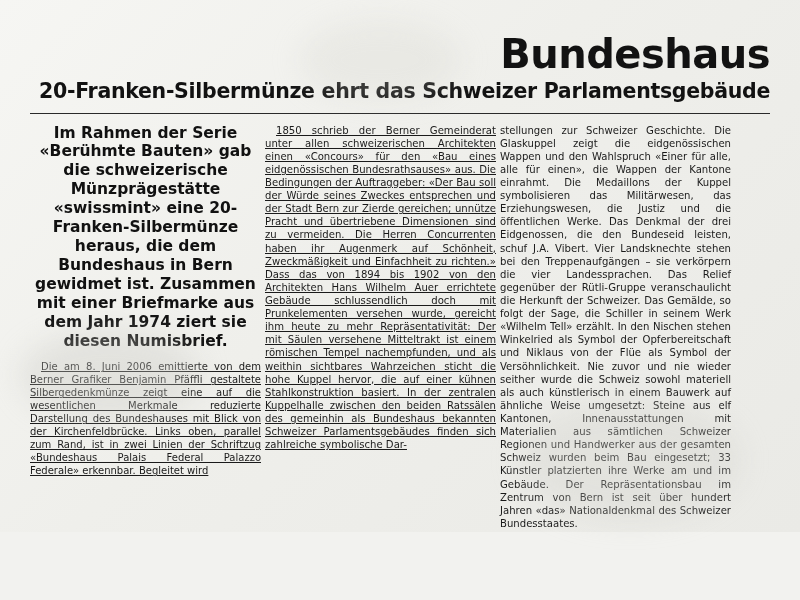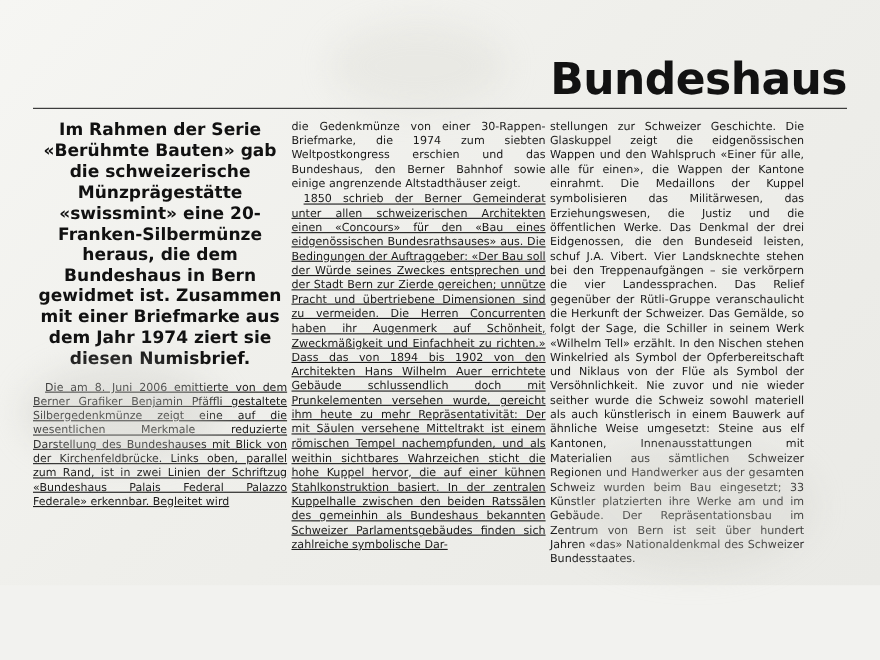--- a/index.html
+++ b/index.html
@@ -12,21 +12,21 @@
     background: #f2f2ef;
     font-family: "DejaVu Sans", sans-serif;
     overflow: hidden;
   }
   .page {
     position: relative;
     width: 800px;
     height: 532px;
     background: linear-gradient(135deg, #f6f6f3 0%, #efefeb 45%, #eaeae6 100%);
     box-sizing: border-box;
-    padding: 52px 30px 20px 30px;
+    padding: 34px 30px 20px 30px;
   }
   
   .blotch {
     position: absolute;
     border-radius: 50%;
     background: rgba(200,200,195,0.35);
     filter: blur(14px);
     pointer-events: none;
   }
   .b1 { width: 180px; height: 90px; left: 20px; top: 330px; }
@@ -96,32 +96,32 @@
 </head>
 <body>
 
 <div class="page">
   <div class="blotch b1"></div>
   <div class="blotch b2"></div>
   <div class="blotch b3"></div>
 
   <div class="headline-wrap">
     <h1 class="headline">Bundeshaus</h1>
+    <h2 class="subhead">20-Franken-Silbermünze ehrt das Schweizer Parlamentsgebäude</h2>
   </div>
   <hr class="rule">
 
   <div class="columns">
 
     <div class="col col-left">
       <p class="lead">Im Rahmen der Serie «Berühmte Bauten» gab die schweizerische Münzprägestätte «swissmint» eine 20-Franken-Silbermünze heraus, die dem Bundeshaus in Bern gewidmet ist. Zusammen mit einer Briefmarke aus dem Jahr 1974 ziert sie diesen Numisbrief.</p>
       <p class="body-text indent">Die am 8. Juni 2006 emittierte von dem Berner Grafiker Benjamin Pfäffli gestaltete Silbergedenkmünze zeigt eine auf die wesentlichen Merkmale reduzierte Darstellung des Bundeshauses mit Blick von der Kirchenfeldbrücke. Links oben, parallel zum Rand, ist in zwei Linien der Schriftzug «Bundeshaus Palais Federal Palazzo Federale» erkennbar. Begleitet wird</p>
     </div>
 
     <div class="col col-middle">
-      <p class="body-text">die Gedenkmünze von einer 30-Rappen-Briefmarke, die 1974 zum siebten Weltpostkongress erschien und das Bundeshaus, den Berner Bahnhof sowie einige angrenzende Altstadthäuser zeigt.</p>
       <p class="body-text indent">1850 schrieb der Berner Gemeinderat unter allen schweizerischen Architekten einen «Concours» für den «Bau eines eidgenössischen Bundesrathsauses» aus. Die Bedingungen der Auftraggeber: «Der Bau soll der Würde seines Zweckes entsprechen und der Stadt Bern zur Zierde gereichen; unnütze Pracht und übertriebene Dimensionen sind zu vermeiden. Die Herren Concurrenten haben ihr Augenmerk auf Schönheit, Zweckmäßigkeit und Einfachheit zu richten.» Dass das von 1894 bis 1902 von den Architekten Hans Wilhelm Auer errichtete Gebäude schlussendlich doch mit Prunkelementen versehen wurde, gereicht ihm heute zu mehr Repräsentativität: Der mit Säulen versehene Mitteltrakt ist einem römischen Tempel nachempfunden, und als weithin sichtbares Wahrzeichen sticht die hohe Kuppel hervor, die auf einer kühnen Stahlkonstruktion basiert. In der zentralen Kuppelhalle zwischen den beiden Ratssälen des gemeinhin als Bundeshaus bekannten Schweizer Parlamentsgebäudes finden sich zahlreiche symbolische Dar-</p>
     </div>
 
     <div class="col col-right">
       <p class="body-text">stellungen zur Schweizer Geschichte. Die Glaskuppel zeigt die eidgenössischen Wappen und den Wahlspruch «Einer für alle, alle für einen», die Wappen der Kantone einrahmt. Die Medaillons der Kuppel symbolisieren das Militärwesen, das Erziehungswesen, die Justiz und die öffentlichen Werke. Das Denkmal der drei Eidgenossen, die den Bundeseid leisten, schuf J.A. Vibert. Vier Landsknechte stehen bei den Treppenaufgängen – sie verkörpern die vier Landessprachen. Das Relief gegenüber der Rütli-Gruppe veranschaulicht die Herkunft der Schweizer. Das Gemälde, so folgt der Sage, die Schiller in seinem Werk «Wilhelm Tell» erzählt. In den Nischen stehen Winkelried als Symbol der Opferbereitschaft und Niklaus von der Flüe als Symbol der Versöhnlichkeit. Nie zuvor und nie wieder seither wurde die Schweiz sowohl materiell als auch künstlerisch in einem Bauwerk auf ähnliche Weise umgesetzt: Steine aus elf Kantonen, Innenausstattungen mit Materialien aus sämtlichen Schweizer Regionen und Handwerker aus der gesamten Schweiz wurden beim Bau eingesetzt; 33 Künstler platzierten ihre Werke am und im Gebäude. Der Repräsentationsbau im Zentrum von Bern ist seit über hundert Jahren «das» Nationaldenkmal des Schweizer Bundesstaates.</p>
     </div>
 
   </div>
 </div>
 

